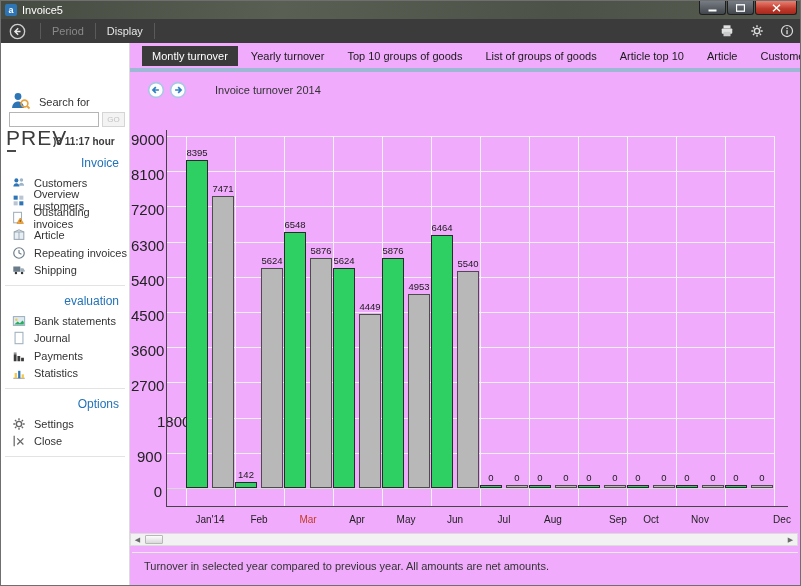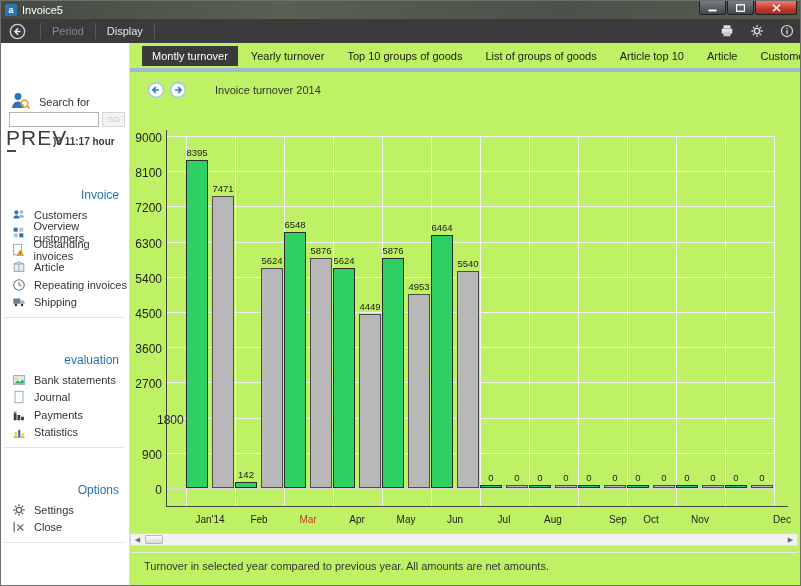--- a/index.html
+++ b/index.html
@@ -42,36 +42,36 @@
   .search-input { position:absolute; left:8px; top:69px; width:90px; height:15px;
     border:1px solid #b5b5b5; font-size:10px; padding:0 3px; }
   .go-btn { position:absolute; left:101px; top:69px; width:23px; height:15px;
     background:#f3f3f3; border:1px solid #d5d5d5; color:#c3c3c3; font-size:8px;
     text-align:center; line-height:13px; }
   .prev-text { position:absolute; left:5px; top:83px; font-size:21px; color:#3c3c3c;
     letter-spacing:1px; border-bottom:2px solid #555; border-bottom-width:0; }
   .prev-underline { position:absolute; left:6px; top:107px; width:9px; height:2px; background:#4a4a4a; }
   .prev-detail { position:absolute; left:52px; top:93px; font-size:10px; font-weight:bold; color:#3a3a3a; }
   .sidebar-body { position:absolute; left:0; top:110px; width:128px; }
-  .section-header { text-align:right; color:#2273b8; font-size:12px; padding:3px 10px 4px 0;margin-top:32px; }
+  .section-header { text-align:right; color:#2273b8; font-size:12px; padding:3px 10px 4px 0; }
   .side-item { display:flex; align-items:center; height:17.5px; padding-left:10px;
     font-size:11px; color:#333; cursor:default; }
   .side-item .ic { width:15px; height:15px; margin-right:8px; display:flex; align-items:center; justify-content:center; }
   .sep { height:1px; background:#e3e3e3; margin:6px 4px 5px 4px; }
   
-  .main { position:absolute; left:129px; top:42px; width:672px; height:544px; background:#bef264; }
+  .main { position:absolute; left:129px; top:42px; width:672px; height:544px; background:#f0abfc; }
   .tabs { position:absolute; left:12px; top:2px; height:22px; display:flex; align-items:center; }
   .tab { font-size:11px; color:#1a1a1a; padding:4px 10px; margin-right:3px; white-space:nowrap; }
   .tab.selected { background:#3a3a3a; color:#fff; }
   .blue-bar { position:absolute; left:0; top:25px; width:672px; height:4px; background:#9cb8d4; }
   .nav-row { position:absolute; left:17px; top:38px; display:flex; align-items:center; }
   .nav-btn { margin-right:4px; display:flex; }
   .chart-title { font-size:11px; color:#333; margin-left:24px; }
   #chart { position:absolute; left:0; top:0; width:672px; height:544px; }
-  .ylab { position:absolute; font-size:12px; color:#222; text-align:right; width:31px; }
+  .ylab { position:absolute; font-size:15px; color:#222; text-align:right; width:31px; }
   .gridh, .gridv { position:absolute; background:#eef0f1; }
   .gridv { background:#f1f3f4; }
   .axis { position:absolute; background:#444; }
   .bar { position:absolute; }
   .vlab { position:absolute; font-size:9.5px; color:#1a1a1a; text-align:center; width:44px; }
   .mlab { position:absolute; font-size:10px; color:#222; text-align:center; width:48px; }
   
   .hscroll { position:absolute; left:0; top:490px; width:668px; height:13px;
     background:#f2f2f2; border:1px solid #dcdcdc; }
   .hs-arrow { position:absolute; top:0; width:13px; height:11px; display:flex;

